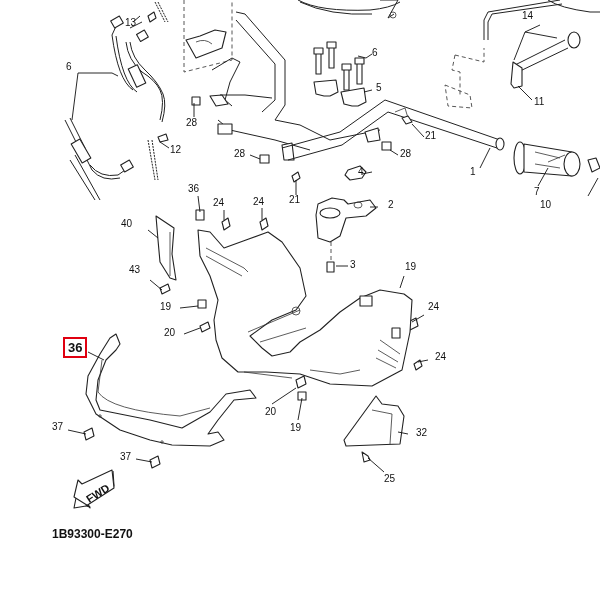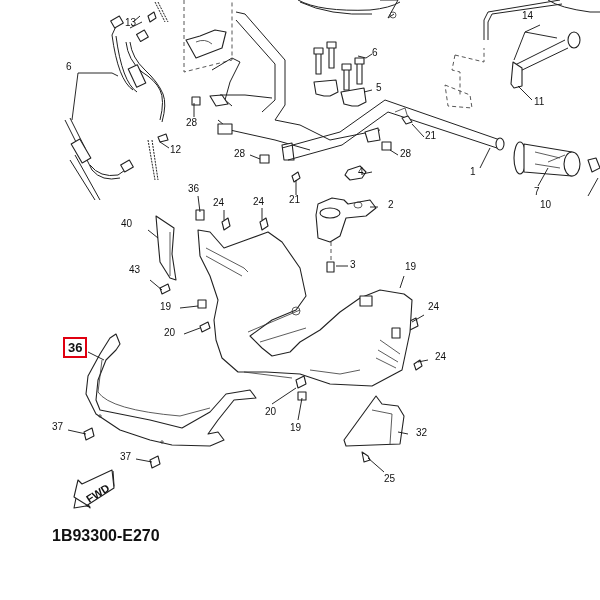--- a/index.html
+++ b/index.html
@@ -1,21 +1,21 @@
 <!DOCTYPE html>
 <html><head>
 <meta charset="utf-8">
 <style>
   html, body { margin: 0; padding: 0; background: #ffffff; }
   body { width: 600px; height: 600px; position: relative; overflow: hidden;
          font-family: "Liberation Sans", sans-serif; }
   #diagram { position: absolute; left: 0; top: 0; width: 600px; height: 600px; }
   .lbl { position: absolute; font-size: 10px; color: #111; line-height: 1; white-space: nowrap; }
   .lbl.hl { border: 2px solid #e00010; padding: 2px 3px; font-weight: bold; font-size: 13px; }
-  .code { position: absolute; left: 52px; top: 527px; font-size: 16px; font-weight: bold; color: #111; }
+  .code { position: absolute; left: 52px; top: 527px; font-size: 12px; font-weight: bold; color: #111; }
   svg .p { fill: #fff; stroke: #222; stroke-width: 1.1; stroke-linejoin: round; }
   svg .ln { fill: none; stroke: #222; stroke-width: 1; }
   svg .thin { fill: none; stroke: #333; stroke-width: 0.8; }
   svg .dash { fill: none; stroke: #444; stroke-width: 0.9; stroke-dasharray: 4 3; }
   svg .lead { fill: none; stroke: #111; stroke-width: 0.9; }
 </style>
 </head>
 <body>
 
 <svg id="diagram" viewBox="0 0 600 600" xmlns="http://www.w3.org/2000/svg">

